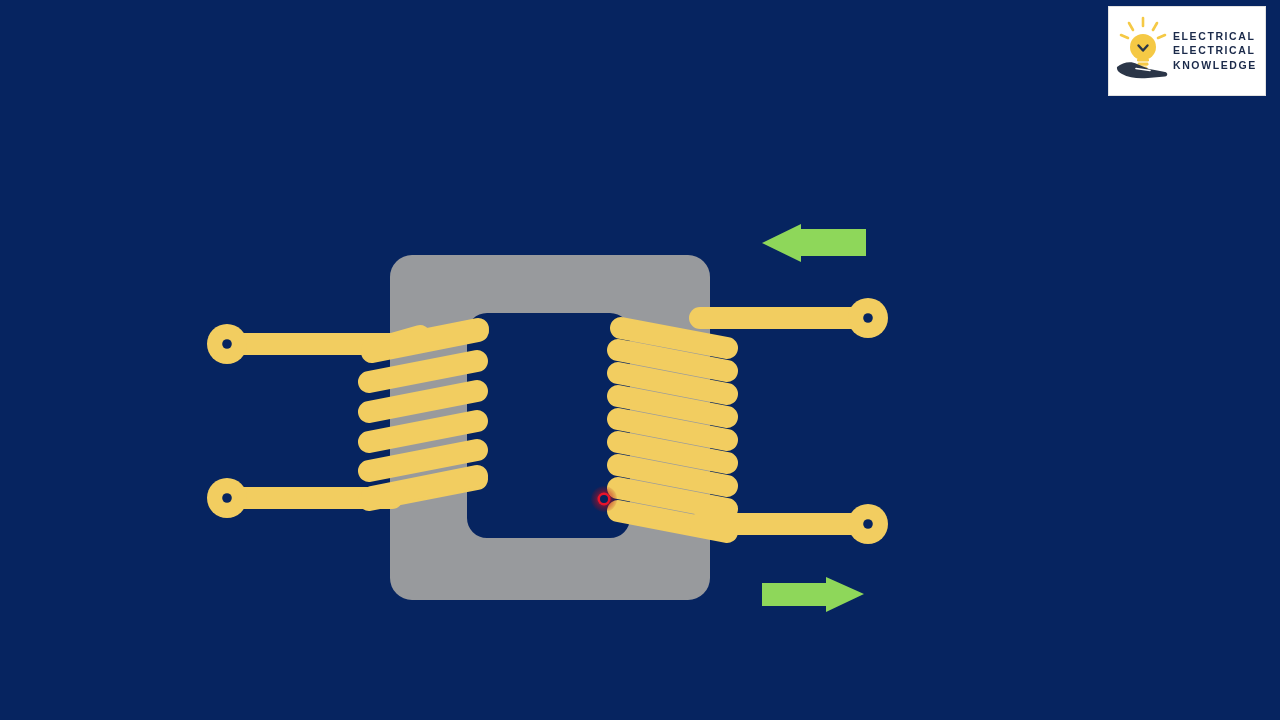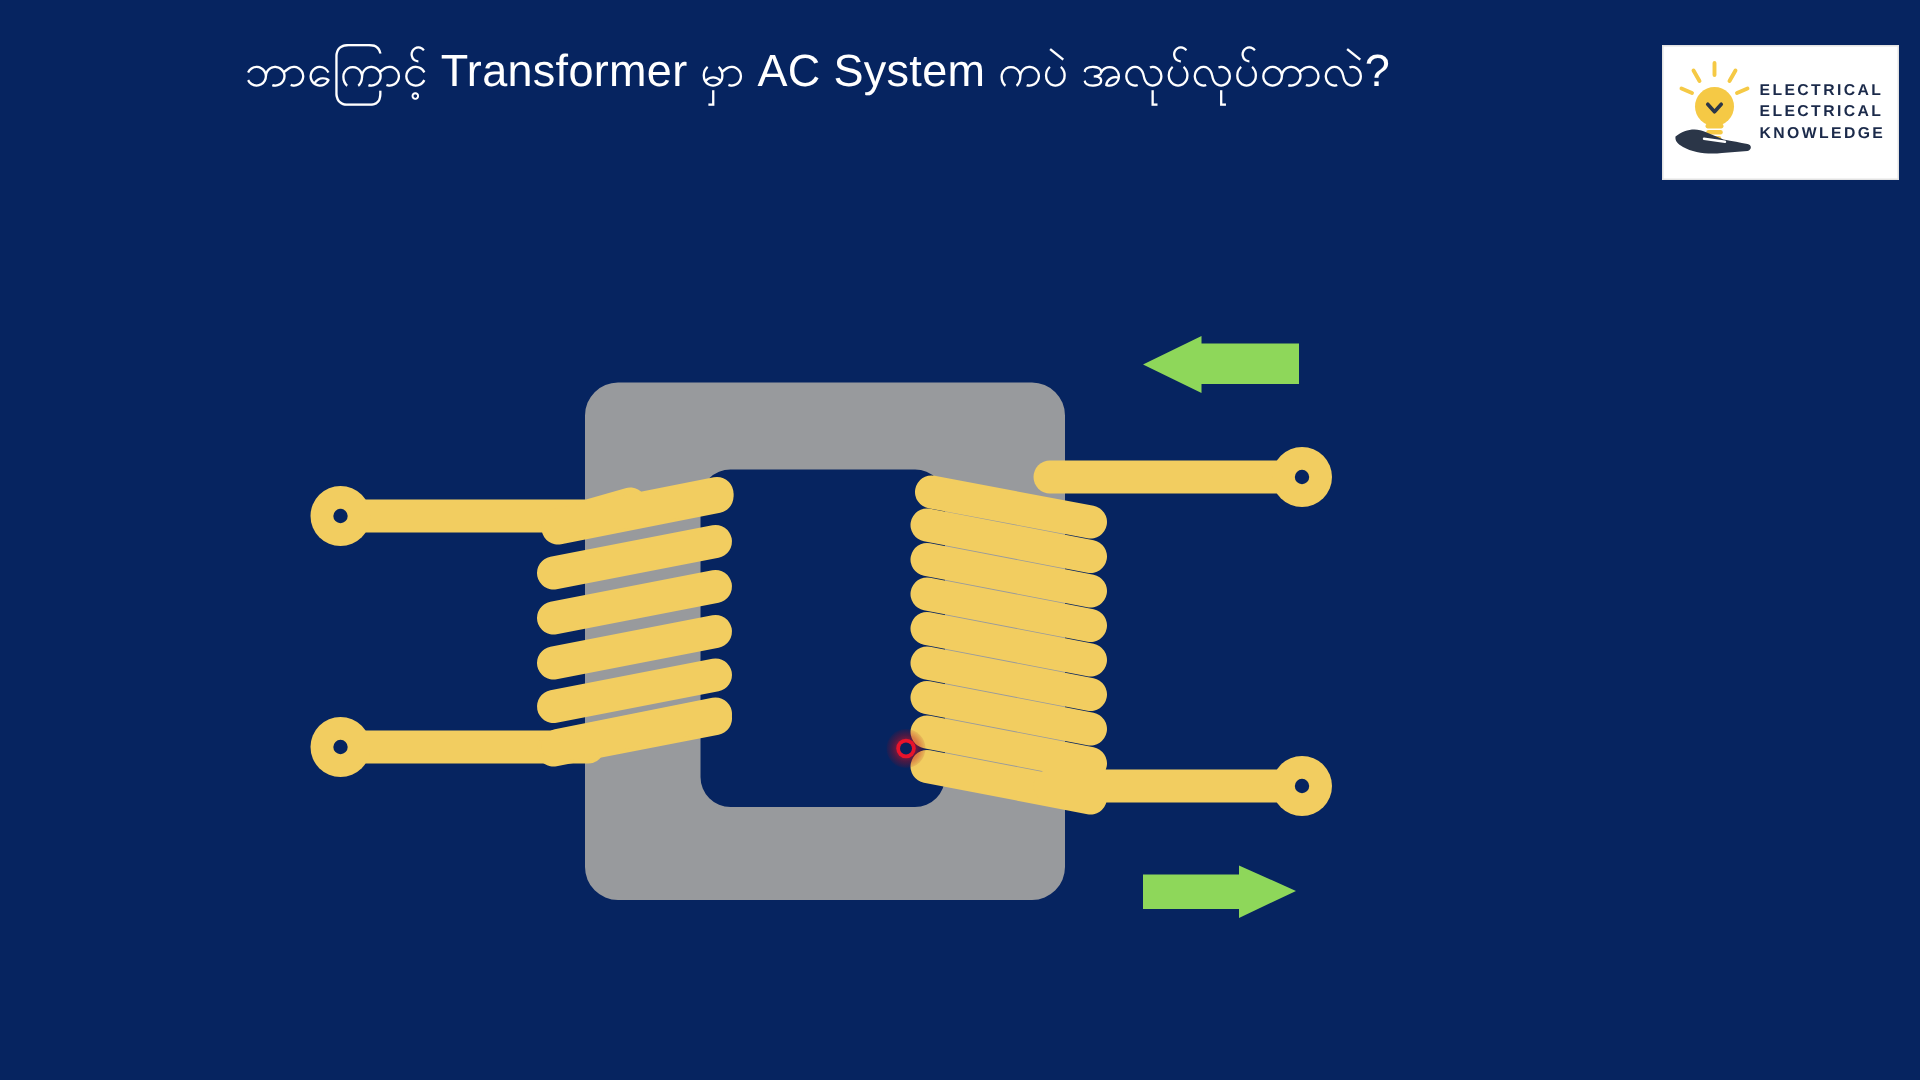--- a/index.html
+++ b/index.html
@@ -27,21 +27,20 @@
 
   
   .logo-card{
     position:absolute;left:1108px;top:6px;width:158px;height:90px;
     background:#ffffff;
     border:1px solid #e2e2e2;
     box-sizing:border-box;
     display:flex;align-items:center;
     padding:4px 6px;
     overflow:hidden;
-    margin-top:24px;
   }
   .logo-mark{width:56px;height:72px;flex:0 0 56px;position:relative;}
   .logo-text{
     flex:1 1 auto;
     display:flex;flex-direction:column;justify-content:center;
     gap:3px;
     padding-left:2px;
   }
   .logo-text span{
     color:#1b2a4a;
@@ -75,21 +74,20 @@
     width:8px;height:8px;border-radius:50%;
     background:#06235c;
     box-shadow:0 0 0 2.5px #e8132b;
   }
 </style>
 </head>
 <body style="background: rgb(6, 36, 96);">
 
 <div class="stage">
 
-  <div class="title">ဘာကြောင့် Transformer မှာ AC System ကပဲ အလုပ်လုပ်တာလဲ?</div>
 
   <div class="logo-card">
     <div class="logo-mark">
       <svg viewBox="0 0 56 72" width="56" height="72" aria-hidden="true">
 
         <g stroke="#f5c945" stroke-width="2.6" stroke-linecap="round">
           <line x1="28" y1="3" x2="28" y2="11"></line>
           <line x1="14" y1="8" x2="18" y2="15"></line>
           <line x1="42" y1="8" x2="38" y2="15"></line>
           <line x1="6" y1="20" x2="13" y2="23"></line>

